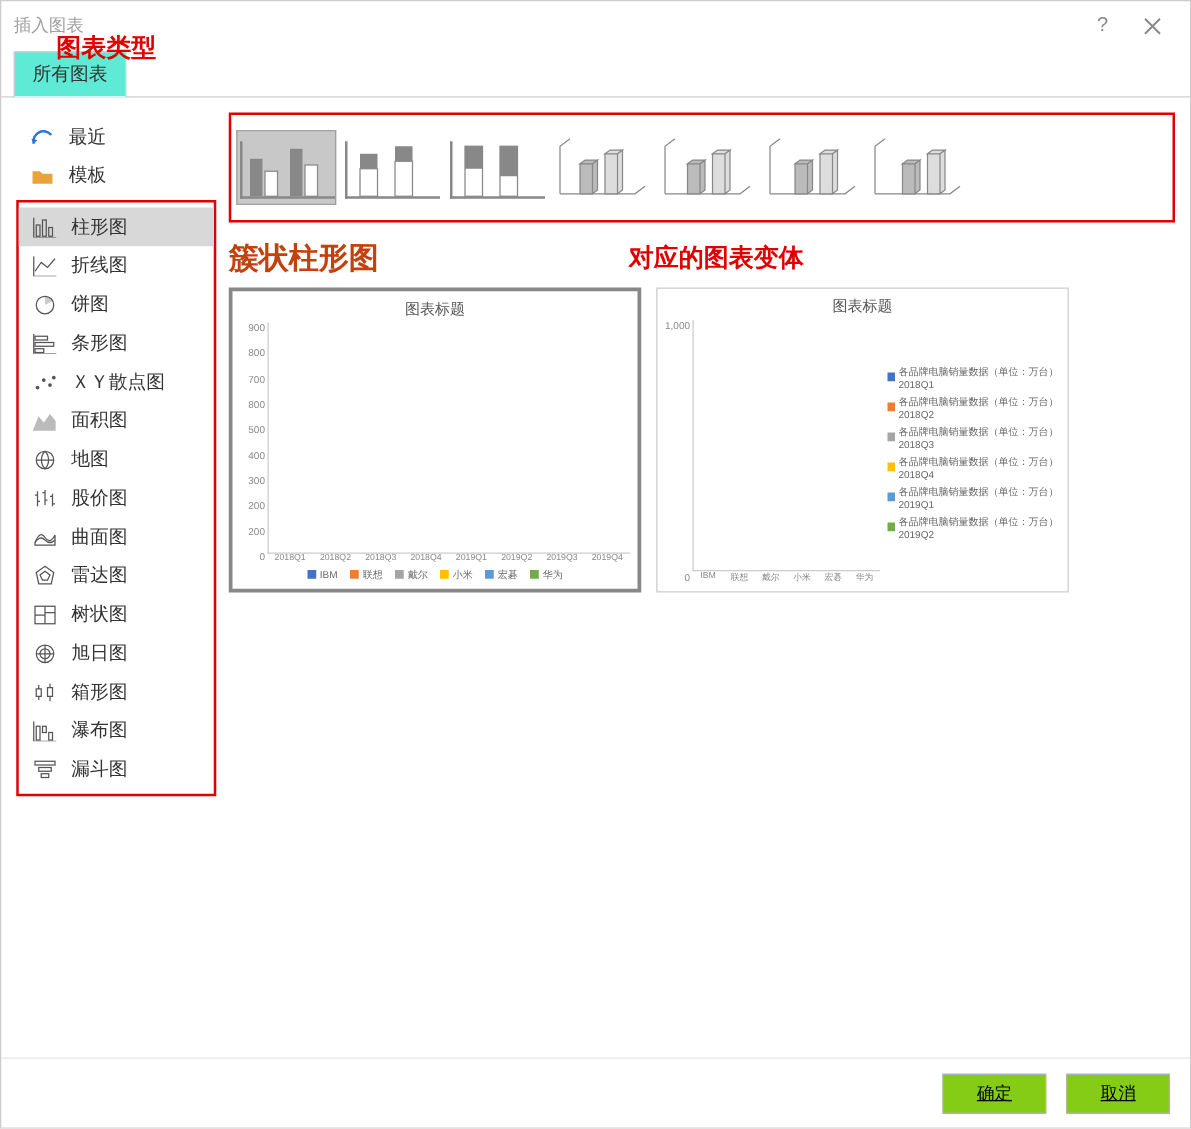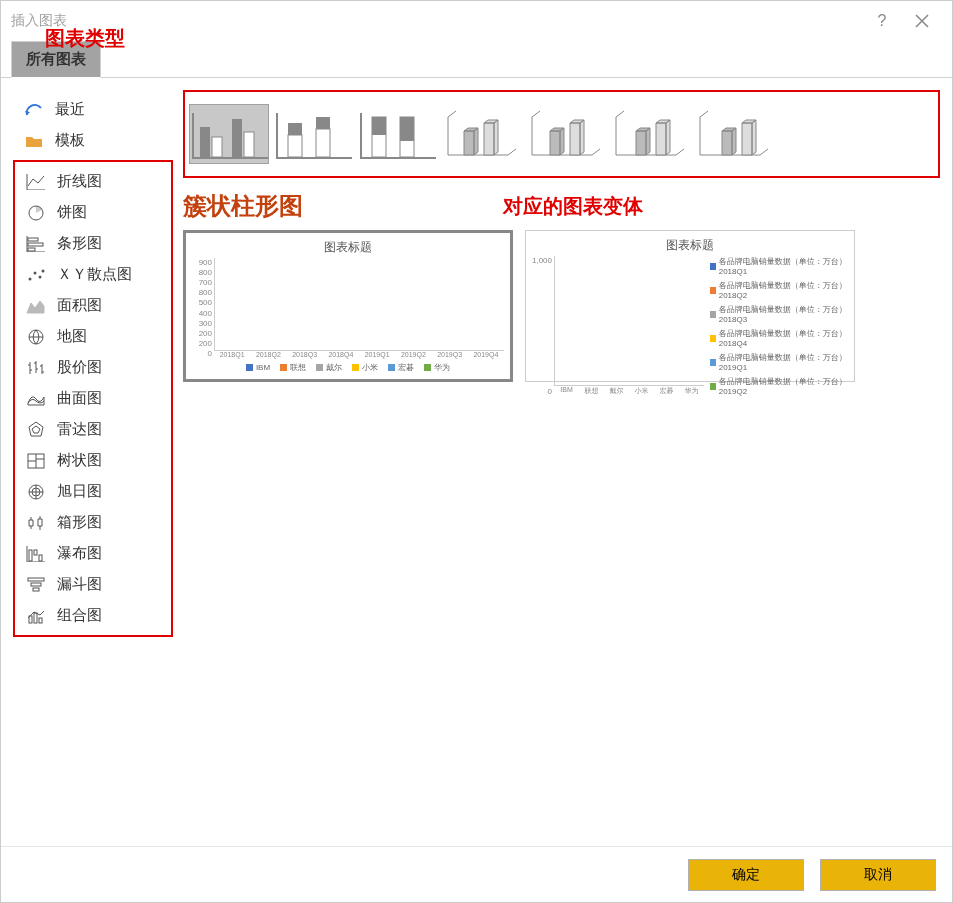--- a/index.html
+++ b/index.html
@@ -4,53 +4,53 @@
 <style>
   * { box-sizing: border-box; margin: 0; padding: 0; }
   body { font-family: "Microsoft YaHei", "Segoe UI", sans-serif; font-size: 13px; background: #fff; color: #333; width: 953px; height: 903px; overflow: hidden; }
   .window { width: 953px; height: 903px; border: 1px solid #ccc; display: flex; flex-direction: column; background: #fff; }
   .titlebar { height: 40px; display: flex; align-items: center; padding: 0 10px; color: #a0a0a0; position: relative; font-size: 14px; }
   .titlebar .spacer { flex: 1; }
   .titlebar .help, .titlebar .close { width: 40px; height: 40px; display: flex; align-items: center; justify-content: center; font-size: 16px; color: #888; cursor: pointer; }
   .annotation1 { position: absolute; left: 44px; top: 24px; color: #e00000; font-size: 20px; font-weight: bold; pointer-events:none; }
   .tabrow { display: flex; border-bottom: 1px solid #d0d0d0; padding-left: 10px; }
   .tab { padding: 8px 14px; font-size: 15px; color: #333; cursor: pointer; border: 1px solid transparent; margin-bottom: -1px; }
-  .tab.active { background: #a3a3a3; border: 1px solid #d0d0d0; border-bottom: 1px solid #fff; font-weight: bold; }
+  .tab.active { background: #5eead4; border: 1px solid #d0d0d0; border-bottom: 1px solid #fff; }
   .tab.inactive { background: #f0f0f0; border: 1px solid #d0d0d0; border-bottom: 1px solid #d0d0d0; }
   .body { flex: 1; display: flex; padding: 12px 12px 0 12px; gap: 10px; overflow: hidden; }
   .sidebar { width: 160px; border: 2px solid #e00000; padding: 4px 0; position: relative; }
   .sidebar-top { padding: 4px 0; }
   .sidebar-item { display: flex; align-items: center; gap: 10px; padding: 6px 10px; cursor: pointer; font-size: 15px; }
   .sidebar-item.active { background: #d8d8d8; }
   .sidebar-item .icon { width: 22px; height: 18px; display: flex; align-items: center; justify-content: center; color: #555; }
   .content { flex: 1; display: flex; flex-direction: column; }
   .variant-row { border: 2px solid #e00000; padding: 12px 4px; display: flex; gap: 4px; }
   .variant { width: 80px; height: 60px; border: 1px solid transparent; display: flex; align-items: center; justify-content: center; cursor: pointer; }
   .variant.selected { background: #c8c8c8; border: 1px solid #a0a0a0; }
   .subheader-row { display: flex; align-items: center; margin: 12px 0 8px 0; }
   .subheader { font-size: 24px; font-weight: bold; color: #c2410c; }
   .annotation2 { color: #e00000; font-size: 20px; font-weight: bold; margin-left: 200px; pointer-events:none; }
   .preview-row { display: flex; gap: 12px; }
-  .preview { border: 2px solid #a0a0a0; width: 330px; height: 152px; padding: 6px; display: flex; flex-direction: column; cursor: pointer; }
+  .preview { border: 2px solid #a0a0a0; width: 330px; height: 244px; padding: 6px; display: flex; flex-direction: column; cursor: pointer; }
   .preview.selected { border: 3px solid #888; }
   .preview-title { text-align: center; font-size: 12px; color: #555; margin-bottom: 2px; }
   .chart-area { flex: 1; display: flex; }
   .y-axis { display: flex; flex-direction: column-reverse; justify-content: space-between; font-size: 8px; color: #888; width: 22px; text-align: right; padding-right: 2px; }
   .bars-region { flex: 1; display: flex; flex-direction: column; }
   .bars-grid { flex: 1; display: flex; align-items: flex-end; border-left: 1px solid #ccc; border-bottom: 1px solid #ccc; padding: 0 2px; }
   .bar-group { flex: 1; display: flex; align-items: flex-end; justify-content: center; gap: 1px; padding: 0 2px; }
   .bar { width: 4px; }
   .x-labels { display: flex; font-size: 7px; color: #888; }
   .x-labels span { flex: 1; text-align: center; }
   .legend { display: flex; flex-wrap: wrap; justify-content: center; gap: 6px 10px; font-size: 8px; color: #666; margin-top: 4px; }
   .legend-item { display: flex; align-items: center; gap: 3px; }
   .legend-sw { width: 7px; height: 7px; }
   .legend-right { display: flex; flex-direction: column; gap: 4px; font-size: 8px; color: #666; padding-left: 6px; justify-content: center; }
   .footer { height: 56px; display: flex; align-items: center; justify-content: flex-end; gap: 16px; padding: 0 16px; border-top: 1px solid #e5e5e5; }
-  .btn { width: 116px; height: 32px; border: 1px solid #b0b0b0; background: #eab308; font-size: 14px; cursor: pointer; }
+  .btn { width: 83px; height: 32px; border: 1px solid #b0b0b0; background: #84cc16; font-size: 14px; cursor: pointer; text-decoration: underline; }
   svg { display: block; }
 </style>
 </head>
 <body>
 
 <div class="window">
   <div class="titlebar">
     <span>插入图表</span>
     <div class="annotation1">图表类型</div>
     <div class="spacer"></div>
@@ -81,20 +81,31 @@
         <div class="sidebar-item">
           <span class="icon">
               <svg width="18" height="14" viewBox="0 0 18 14">
                 <path d="M1 3 h6 l2 2 h8 v8 h-16 z" fill="#e8a33d"></path>
               </svg>
             </span>
           <span>模板</span>
         </div>
       </div>
       <div class="sidebar" id="sidebar-list">
+          <div class="sidebar-item active">
+            <span class="icon">
+              <svg width="20" height="16" viewBox="0 0 20 16">
+                <path d="M1 0 v16 h18" stroke="#555" fill="none"></path>
+                <rect x="3" y="6" width="3" height="9" fill="none" stroke="#555"></rect>
+                <rect x="8" y="2" width="3" height="13" fill="none" stroke="#555"></rect>
+                <rect x="13" y="8" width="3" height="7" fill="none" stroke="#555"></rect>
+              </svg>
+            </span>
+            <span>柱形图</span>
+          </div>
           <div class="sidebar-item">
             <span class="icon">
               <svg width="20" height="16" viewBox="0 0 20 16">
                 <path d="M1 0 v16 h18" stroke="#555" fill="none"></path>
                 <path d="M2 12 L7 5 L12 9 L18 2" stroke="#555" fill="none"></path>
               </svg>
             </span>
             <span>折线图</span>
           </div>
           <div class="sidebar-item">
@@ -211,31 +222,20 @@
           </div>
           <div class="sidebar-item">
             <span class="icon">
               <svg width="18" height="16" viewBox="0 0 18 16">
                 <rect x="1" y="1" width="16" height="3" fill="none" stroke="#555"></rect>
                 <rect x="4" y="6" width="10" height="3" fill="none" stroke="#555"></rect>
                 <rect x="6" y="11" width="6" height="3" fill="none" stroke="#555"></rect>
               </svg>
             </span>
             <span>漏斗图</span>
-          </div>
-          <div class="sidebar-item">
-            <span class="icon">
-              <svg width="20" height="16" viewBox="0 0 20 16">
-                <rect x="3" y="8" width="3" height="7" fill="none" stroke="#555"></rect>
-                <rect x="8" y="5" width="3" height="10" fill="none" stroke="#555"></rect>
-                <rect x="13" y="10" width="3" height="5" fill="none" stroke="#555"></rect>
-                <path d="M2 10 L8 4 L14 7 L18 3" stroke="#555" fill="none"></path>
-              </svg>
-            </span>
-            <span>组合图</span>
           </div>
         </div>
     </div>
 
     <div class="content">
       <div class="variant-row" id="variant-row">
           <div class="variant selected">
             <svg width="78" height="54">
               <rect x="2" y="50" width="76" height="2" fill="#888"></rect>
               <rect x="2" y="6" width="2" height="46" fill="#888"></rect>

